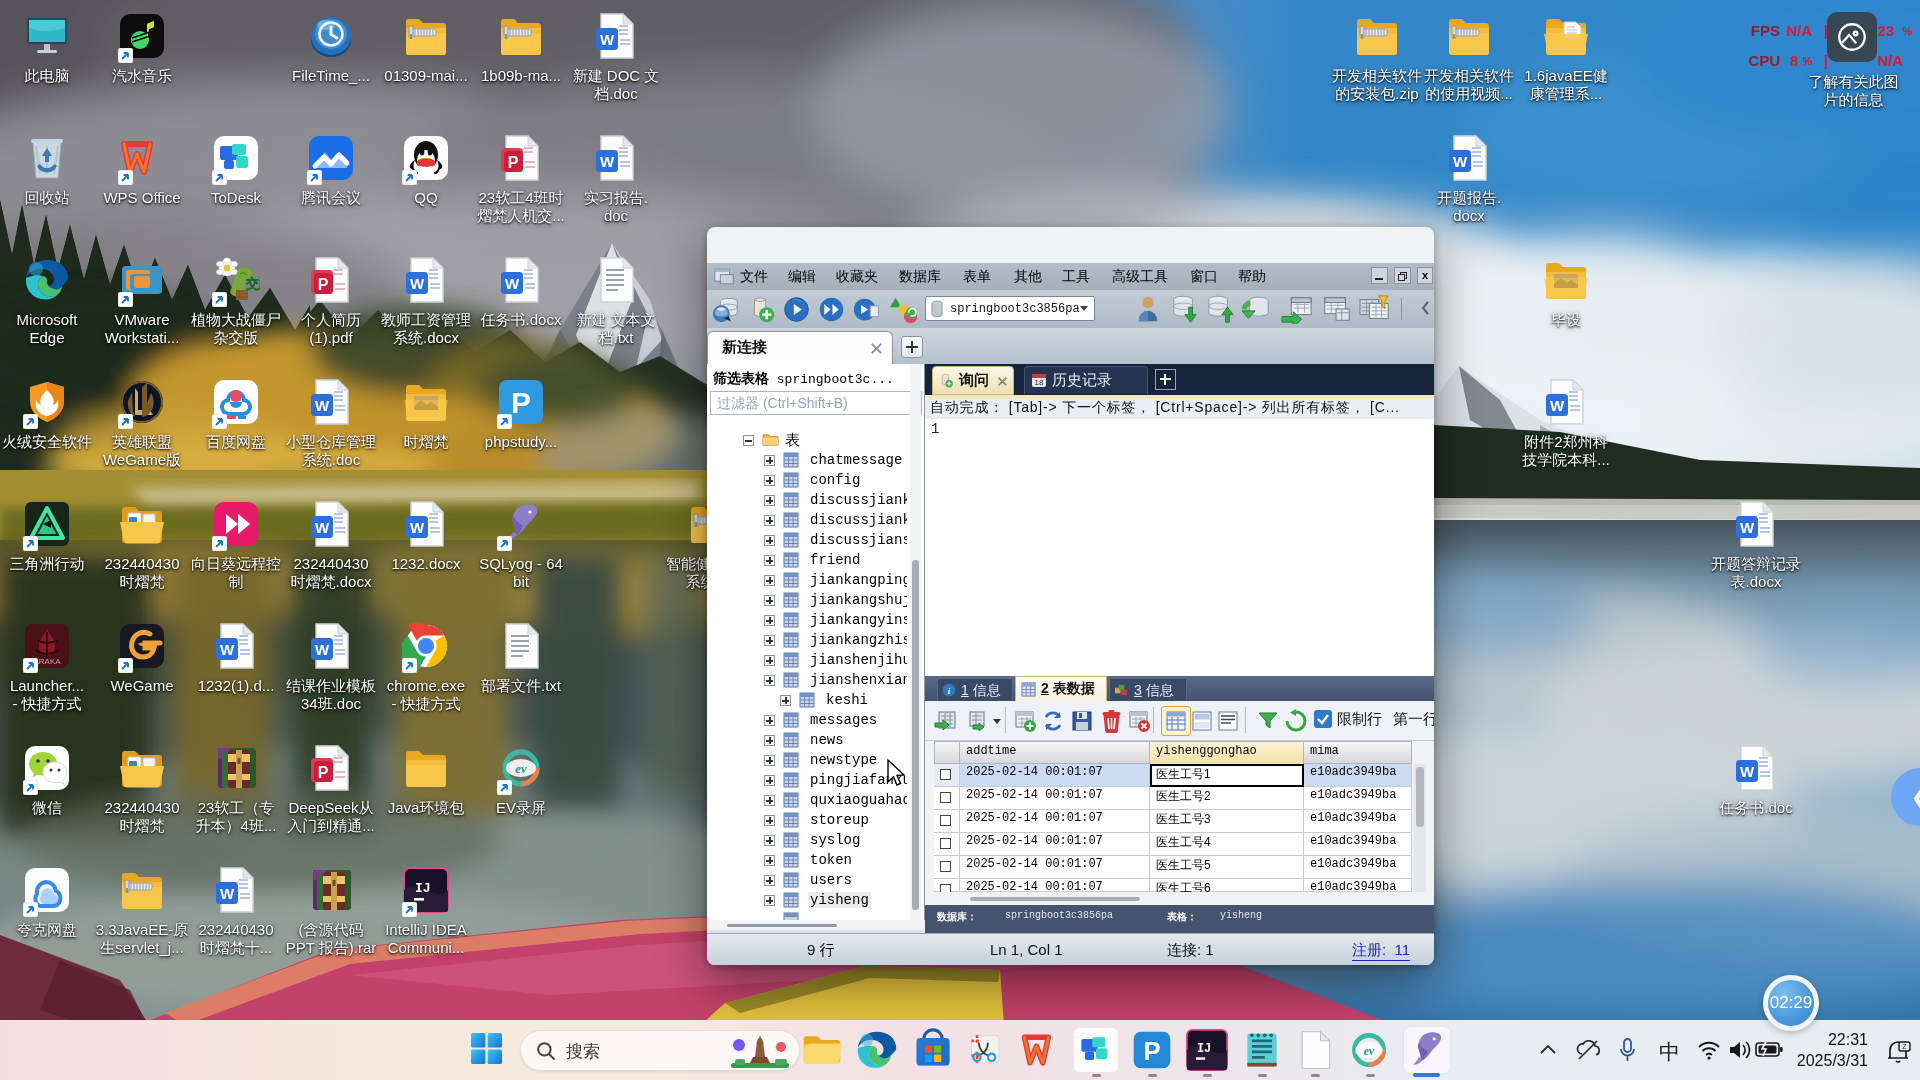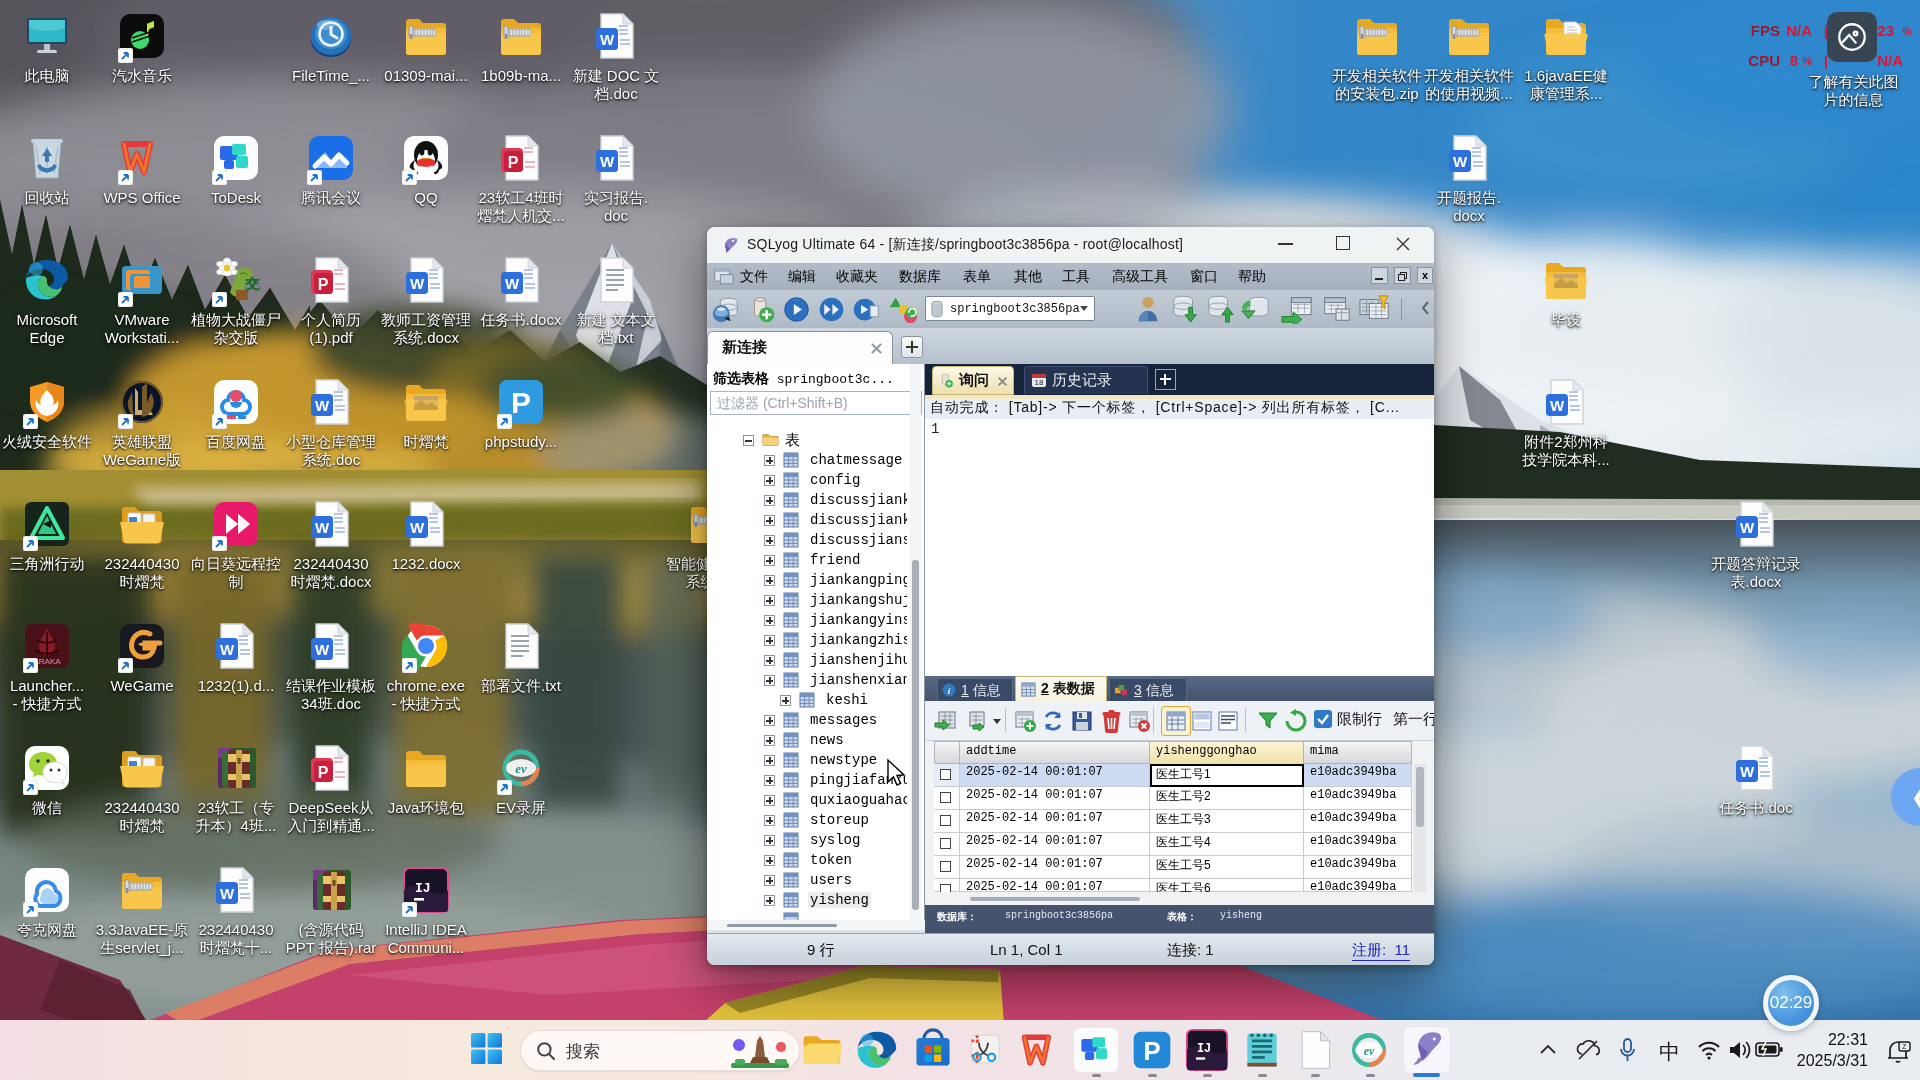--- a/index.html
+++ b/index.html
@@ -645,20 +645,30 @@
         <use href="#word"></use>
       </svg>
       <span class="lab">232440430<br>时熠梵.docx</span>
     </div>
 <div class="di" style="left:378px;top:500px">
       <svg class="ic">
         <use href="#word"></use>
       </svg>
       <span class="lab">1232.docx</span>
     </div>
+<div class="di" style="left:473px;top:500px">
+      <svg class="ic">
+        <use href="#dolphin"></use>
+      </svg>
+      <svg style="position:absolute;left:24px;top:36px" width="15" height="15" viewBox="0 0 15 15">
+        <rect x="0" y="0" width="15" height="15" rx="2.5" fill="#fff" stroke="#c8c8c8" stroke-width=".6"></rect>
+        <path d="M4,11 L10,5 M10,5 h-4.4 M10,5 v4.4" stroke="#1873d3" stroke-width="1.8" fill="none"></path>
+      </svg>
+      <span class="lab">SQLyog - 64<br>bit</span>
+    </div>
 <div class="di" style="left:663px;top:500px">
       <svg class="ic">
         <use href="#folderzip"></use>
       </svg>
       <span class="lab">智能健康管理<br>系统5...</span>
     </div>
 <div class="di" style="left:-1px;top:622px">
       <svg class="ic">
         <use href="#naraka"></use>
       </svg>
@@ -855,32 +865,20 @@
  <svg width="34" height="34" viewBox="0 0 24 24" fill="none" stroke="#fff" stroke-width="1.6">
       <circle cx="12" cy="12" r="9"></circle>
       <circle cx="14.5" cy="9.5" r="1.3"></circle>
       <path d="M5,16 L10,10.5 L15,16.5" fill="none"></path>
     </svg>
 </div>
 <div style="position:absolute;left:1796px;top:66px;width:115px;text-align:center;z-index:5" class="lab">了解有关此图<br>片的信息</div>
 
 <div id="win">
 
- <div style="position:absolute;left:0;top:0;width:727px;height:36px;background:#eff3f4">
-  <svg style="position:absolute;left:12px;top:8px" width="21" height="21" viewBox="0 0 24 24">
-        <path d="M20,4 C14,2 8,5 7,10 C6,14 9,16 8,20 C12,19 13,15 16,13 C20,10 22,6 20,4 Z M16,8 a1.4,1.4 0 1,1 0.1,0 Z" fill="#8d7fc7"></path>
-        <path d="M7,10 C6,14 9,16 8,20 C10,19.5 11,17 12,15 C10,13 8,12 7,10Z" fill="#6f5fb5"></path>
-      </svg>
-  <span style="position:absolute;left:40px;top:9px;font-size:14px;color:#1a1a1a;letter-spacing:.2px">SQLyog Ultimate 64 - [新连接/springboot3c3856pa - root@localhost]</span>
-  <span style="position:absolute;left:571px;top:16px;width:15px;height:2px;background:#333"></span>
-  <span style="position:absolute;left:629px;top:9px;width:14px;height:14px;border:1.4px solid #333"></span>
-  <svg style="position:absolute;left:688px;top:9px" width="16" height="16" viewBox="0 0 16 16">
-        <path d="M2,2 L14,14 M14,2 L2,14" stroke="#333" stroke-width="1.4"></path>
-      </svg>
- </div>
 
  <div style="position:absolute;left:0;top:36px;width:727px;height:27px;background:linear-gradient(#b3bdc9,#a6b0bd);color:#000">
   <svg style="position:absolute;left:6px;top:4px" width="22" height="19" viewBox="0 0 24 20">
         <rect x="2" y="2" width="16" height="13" fill="#dfe5ea" stroke="#7a8594"></rect>
         <rect x="2" y="2" width="16" height="3" fill="#9fb6c8"></rect>
         <rect x="8" y="8" width="14" height="10" fill="#c8d2da" stroke="#7a8594"></rect>
       </svg>
   <div style="position:absolute;left:33px;top:5px;display:flex;font-size:14px;font-weight:500">
    <span>文件</span>
         <span style="margin-left:20px">编辑</span>

